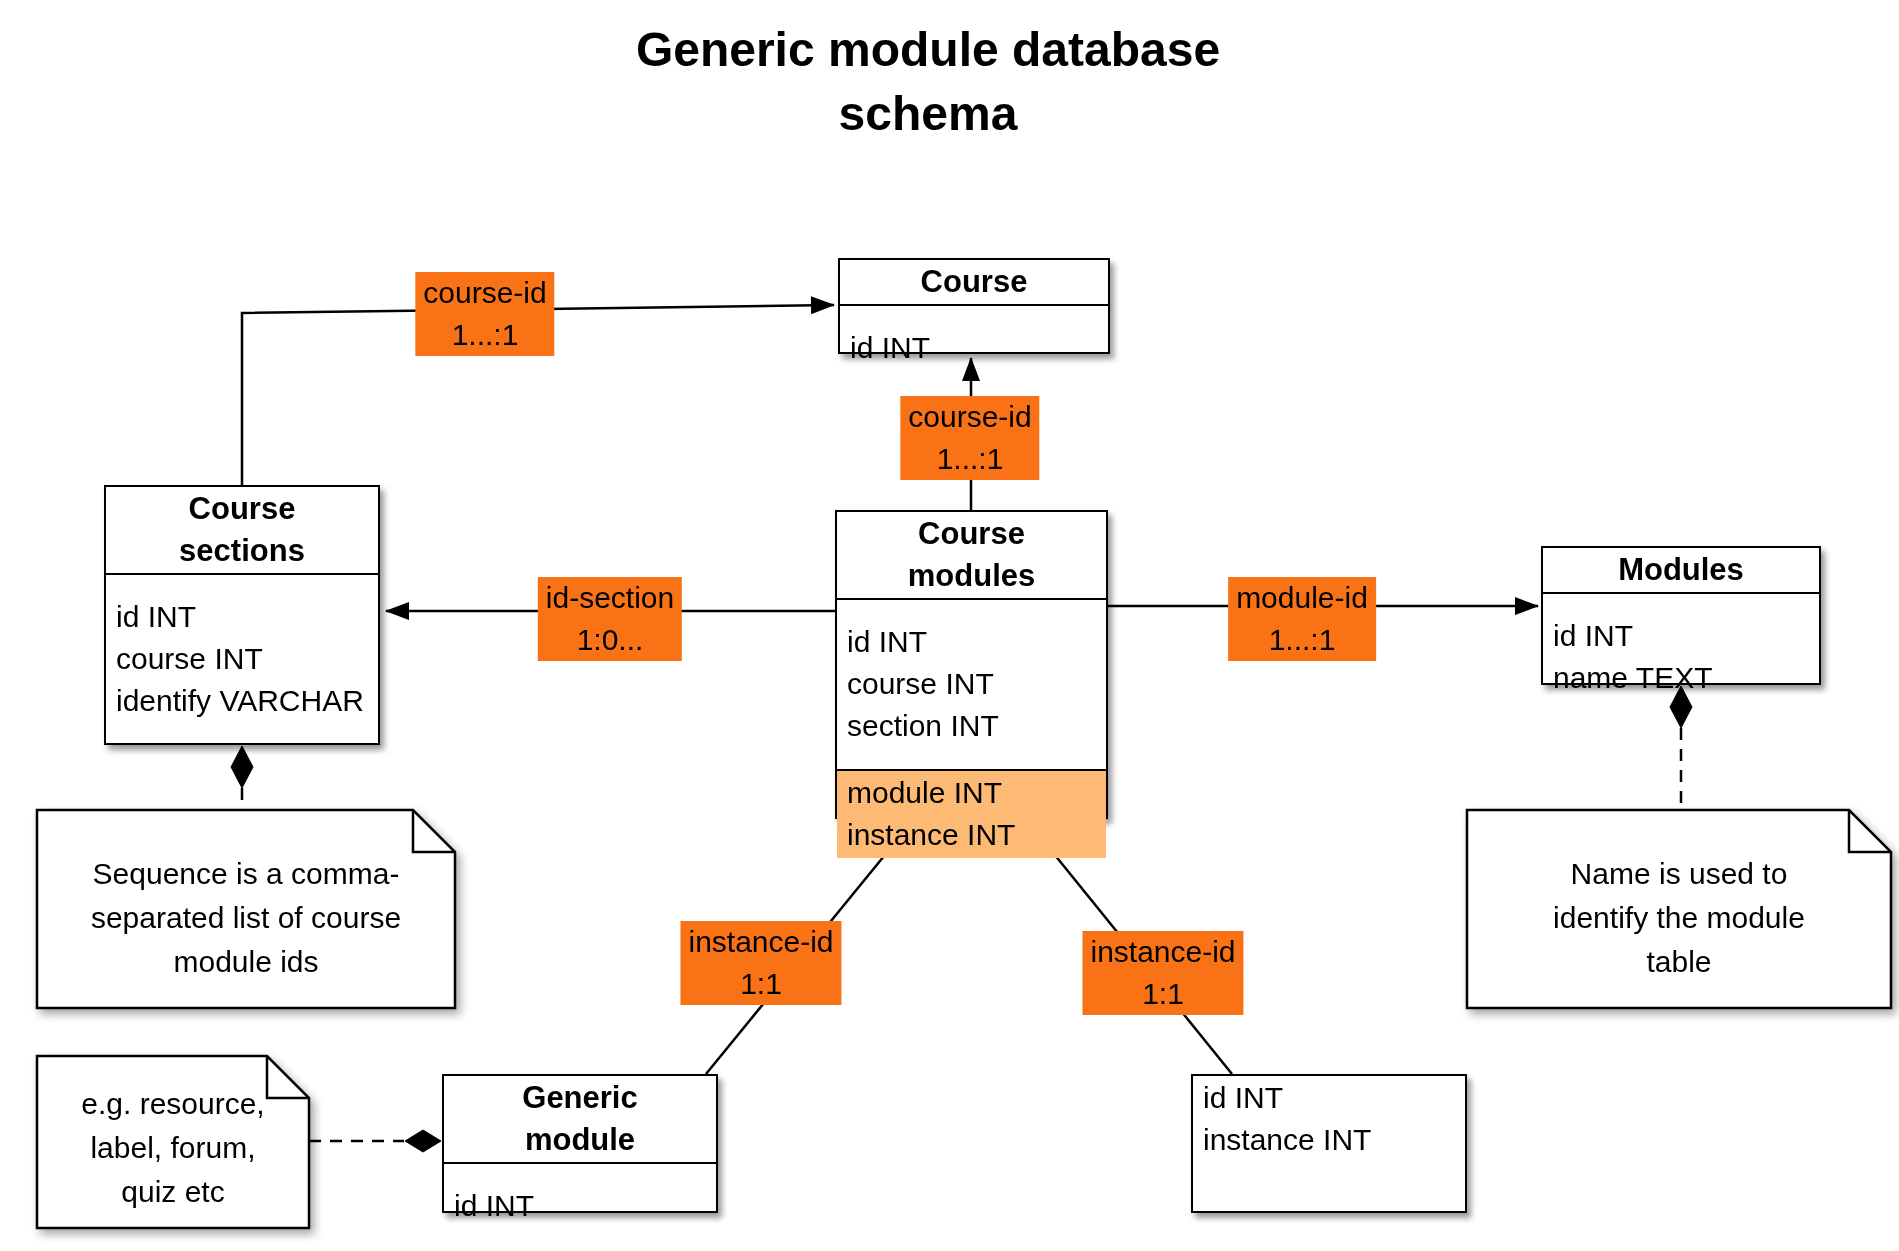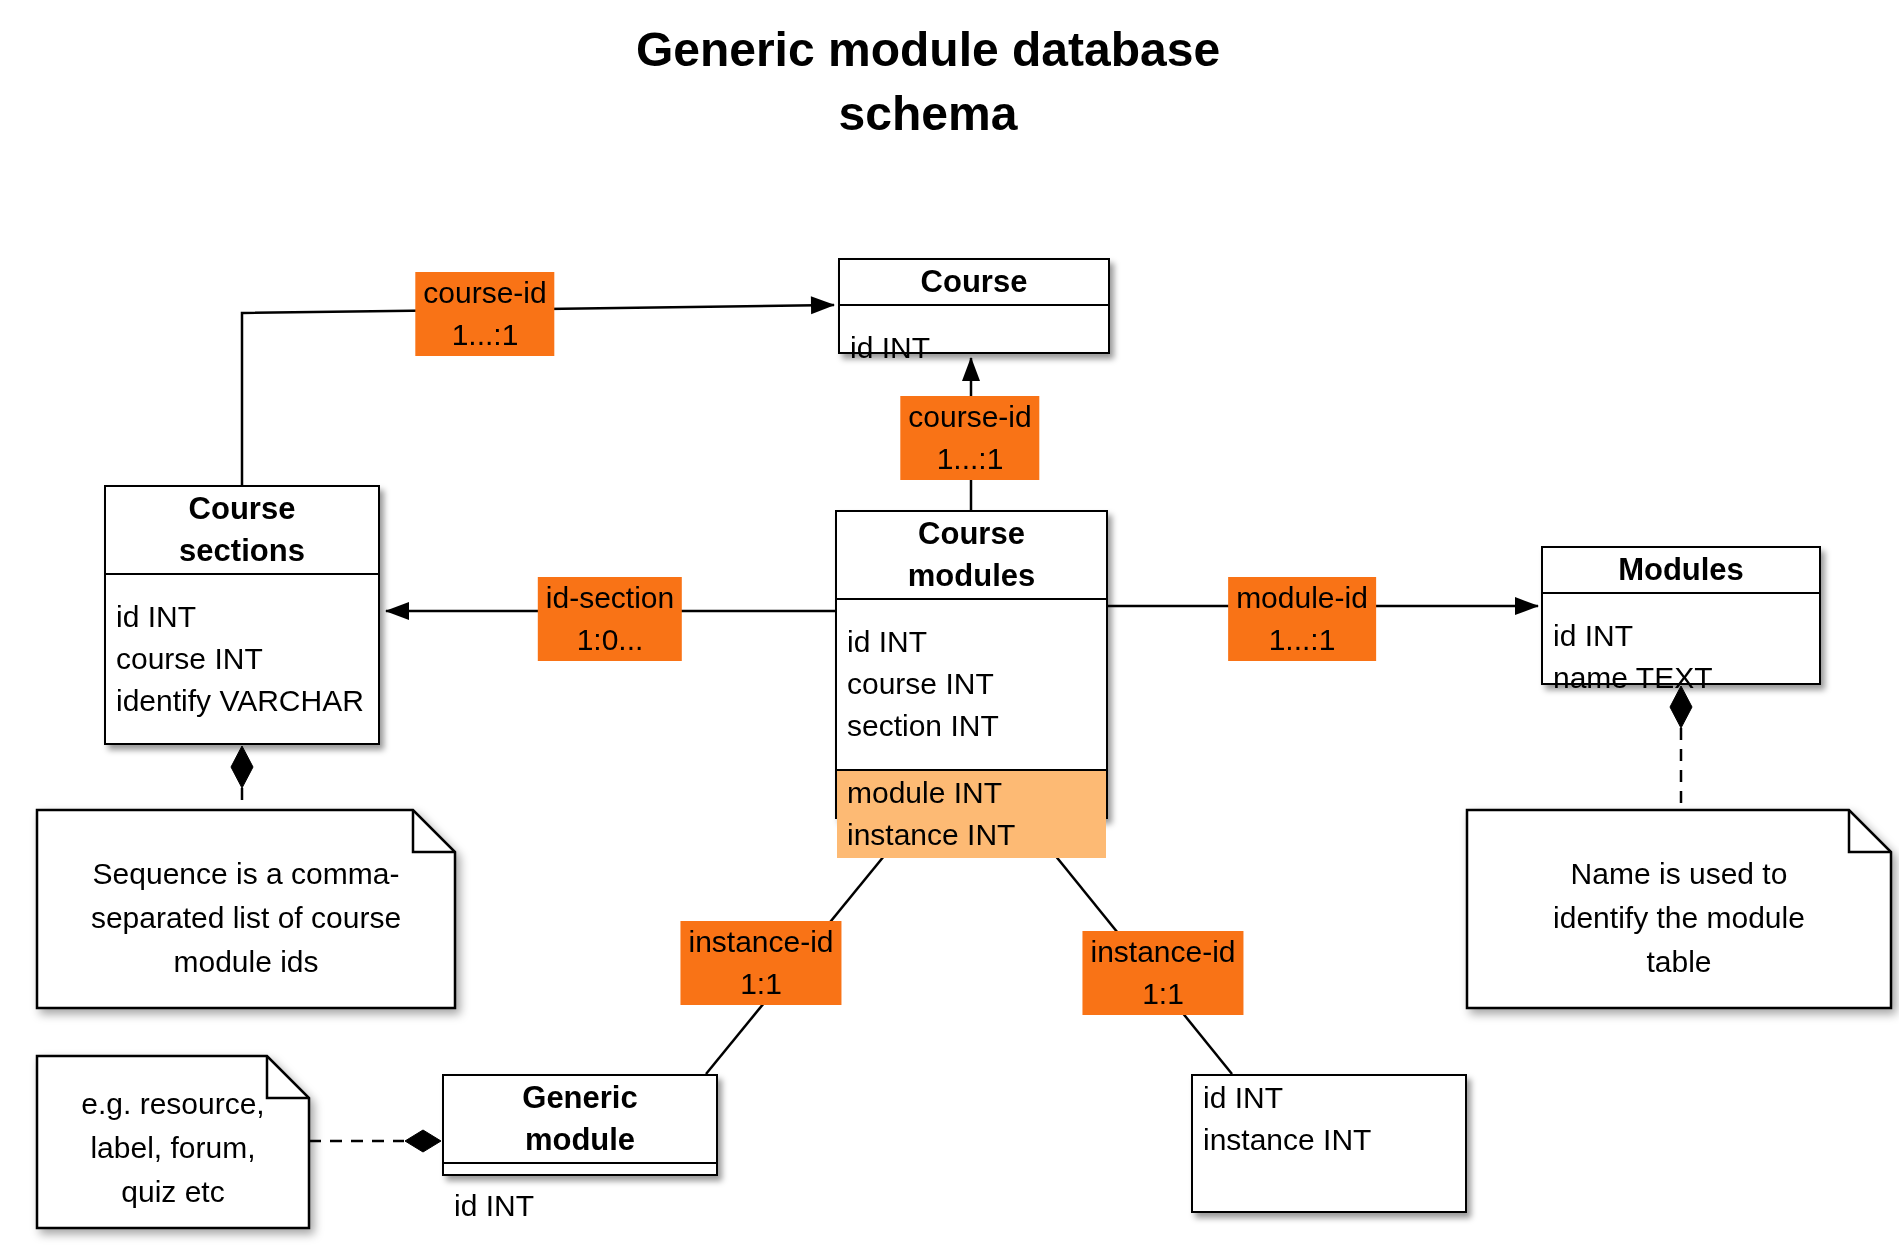--- a/index.html
+++ b/index.html
@@ -160,21 +160,21 @@
   </div>
 
   <div class="entity" style="left:1541px; top:546px; width:280px; height:139px;">
     <div class="entity-header">Modules</div>
     <div class="entity-fields">
       <div class="entity-field">id INT</div>
       <div class="entity-field">name TEXT</div>
     </div>
   </div>
 
-  <div class="entity" style="left:442px; top:1074px; width:276px; height:102px;">
+  <div class="entity" style="left:442px; top:1074px; width:276px; height:139px;">
     <div class="entity-header">Generic
 module</div>
     <div class="entity-fields">
       <div class="entity-field">id INT</div>
     </div>
   </div>
 
   <div class="entity" style="left:1191px; top:1074px; width:276px; height:139px;">
     <div class="entity-fields">
       <div class="entity-field">id INT</div>

